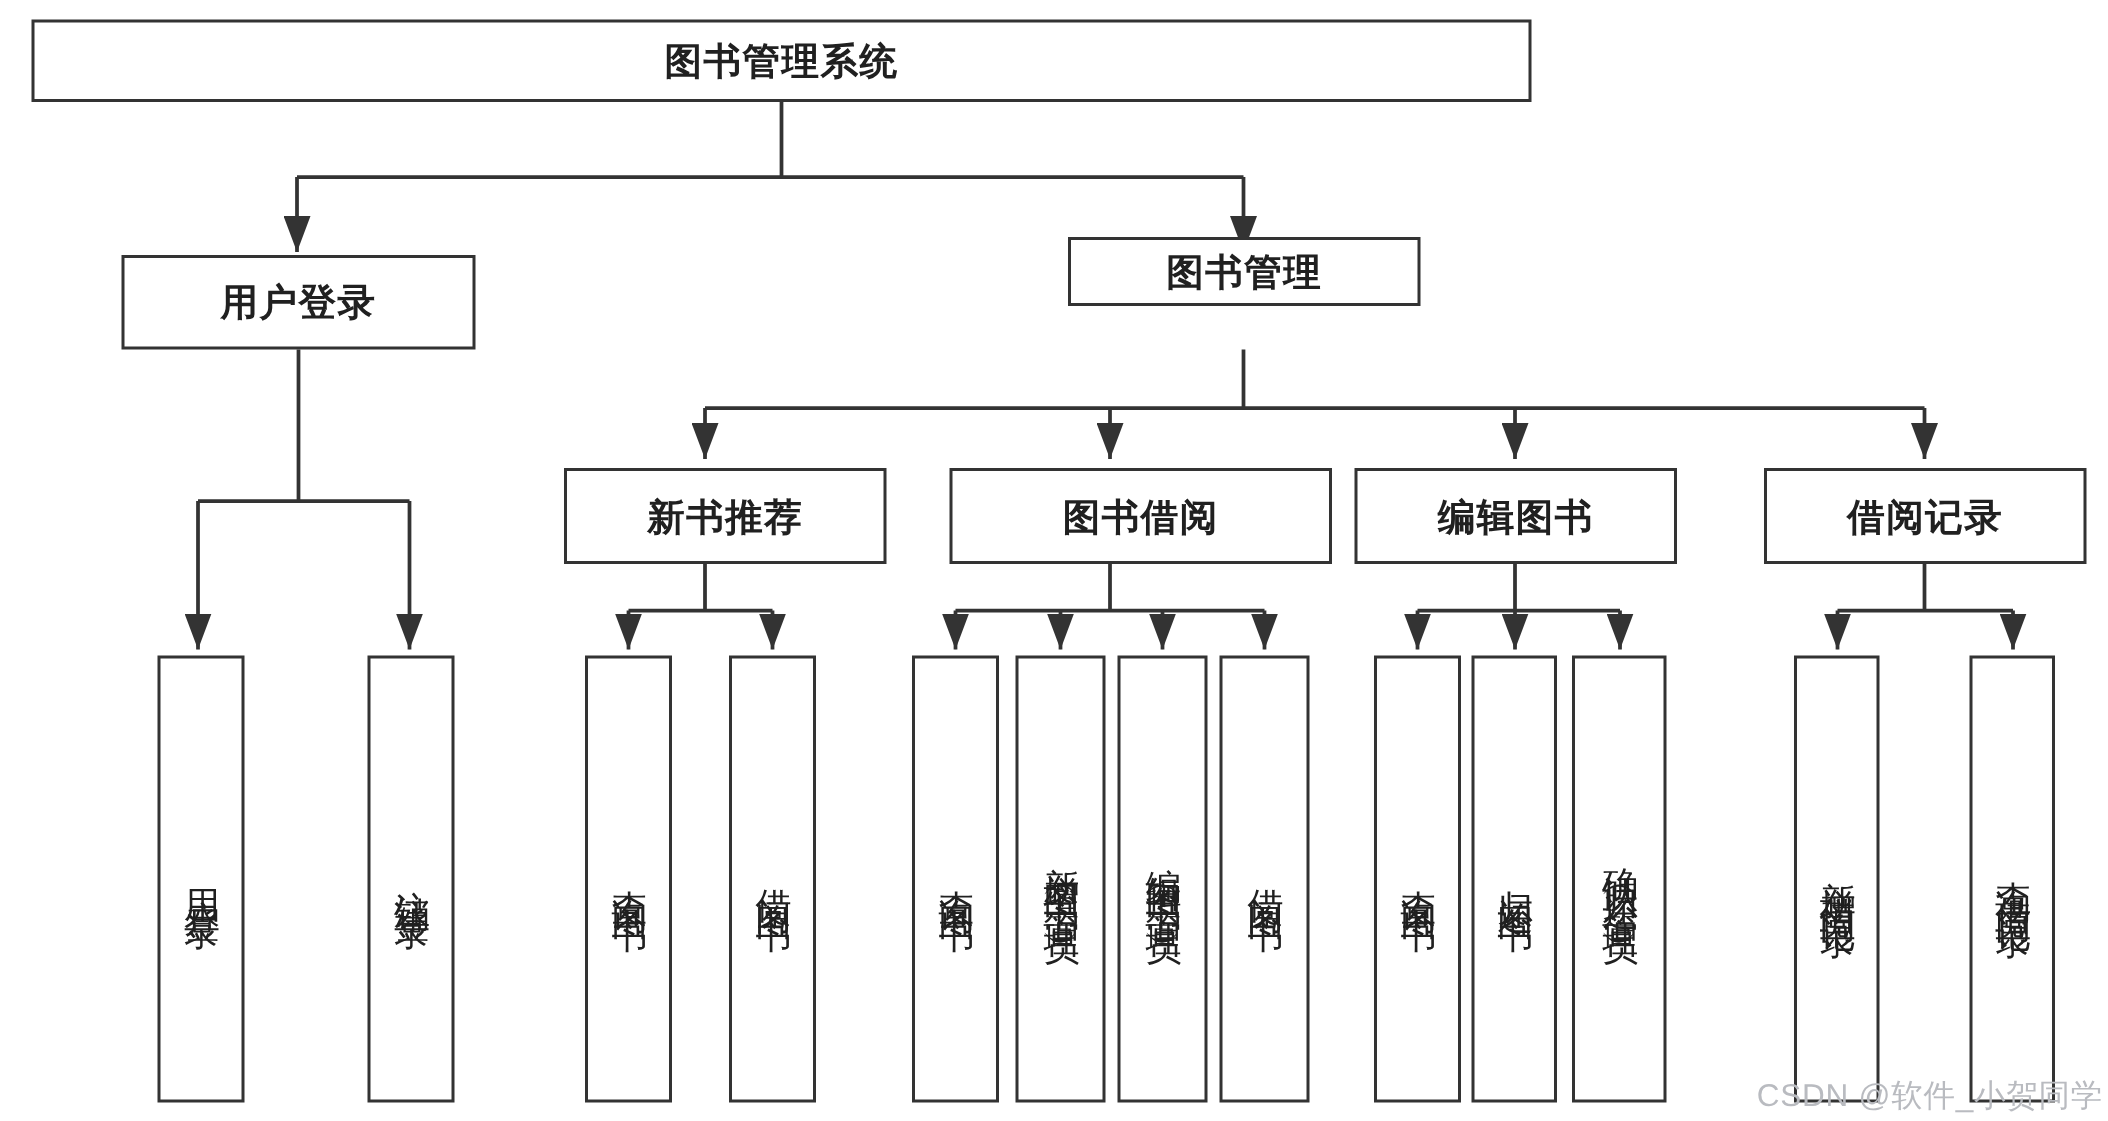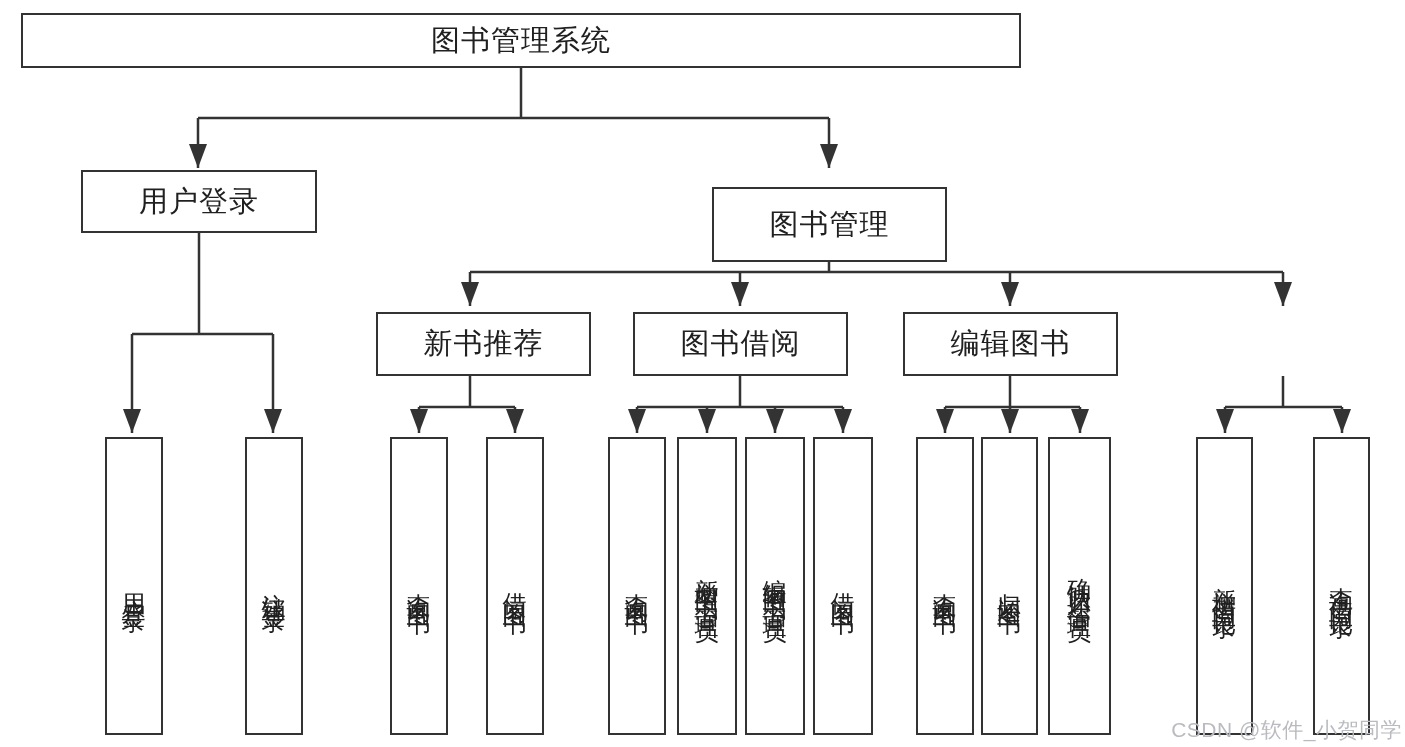--- a/index.html
+++ b/index.html
@@ -6,21 +6,21 @@
   .stage{
     position:relative;width:1405px;height:747px;background:#ffffff;
     font-family:"Liberation Sans","DejaVu Sans",sans-serif;color:#202020;overflow:hidden;
   }
   .wires{position:absolute;left:0;top:0;}
   .wire{stroke:#333333;stroke-width:2.5;fill:none;}
   .box{
     position:absolute;box-sizing:border-box;border:2.5px solid #333333;background:#ffffff;
     display:flex;align-items:center;justify-content:center;text-align:center;
   }
-  .hlabel{font-size:29px;letter-spacing:1px;white-space:nowrap;}
+  .hlabel{font-size:25px;letter-spacing:1px;white-space:nowrap;font-weight:bold;}
   .leaf .vlabel{
     writing-mode:vertical-rl;text-orientation:mixed;
     font-size:24px;letter-spacing:6px;line-height:1.3;white-space:nowrap;
   }
   .watermark{
     position:absolute;right:3px;bottom:3px;font-size:21px;letter-spacing:0.5px;
     color:#b9bbc0;white-space:nowrap;
   }
 </style>
 </head>
@@ -65,32 +65,35 @@
     <line class="wire" x1="1342" y1="407" x2="1342" y2="433" marker-end="url(#ah)"></line>
   </svg>
 
   <div class="box" style="left:21px;top:13px;width:1000px;height:55px">
     <span class="hlabel">图书管理系统</span>
   </div>
 
   <div class="box" style="left:81px;top:170px;width:236px;height:63px">
     <span class="hlabel">用户登录</span>
   </div>
-  <div class="box" style="left:712px;top:187px;width:235px;height:75px">
+  <div class="box" style="left:712px;top:158px;width:235px;height:46px">
     <span class="hlabel">图书管理</span>
   </div>
 
   <div class="box" style="left:376px;top:312px;width:215px;height:64px">
     <span class="hlabel">新书推荐</span>
   </div>
-  <div class="box" style="left:633px;top:312px;width:215px;height:64px">
+  <div class="box" style="left:633px;top:312px;width:255px;height:64px">
     <span class="hlabel">图书借阅</span>
   </div>
   <div class="box" style="left:903px;top:312px;width:215px;height:64px">
     <span class="hlabel">编辑图书</span>
+  </div>
+  <div class="box" style="left:1176px;top:312px;width:215px;height:64px">
+    <span class="hlabel">借阅记录</span>
   </div>
 
   <div class="box leaf" style="left:105px;top:437px;width:58px;height:298px">
     <span class="vlabel">用户登录</span>
   </div>
   <div class="box leaf" style="left:245px;top:437px;width:58px;height:298px">
     <span class="vlabel">注销登录</span>
   </div>
 
   <div class="box leaf" style="left:390px;top:437px;width:58px;height:298px">

